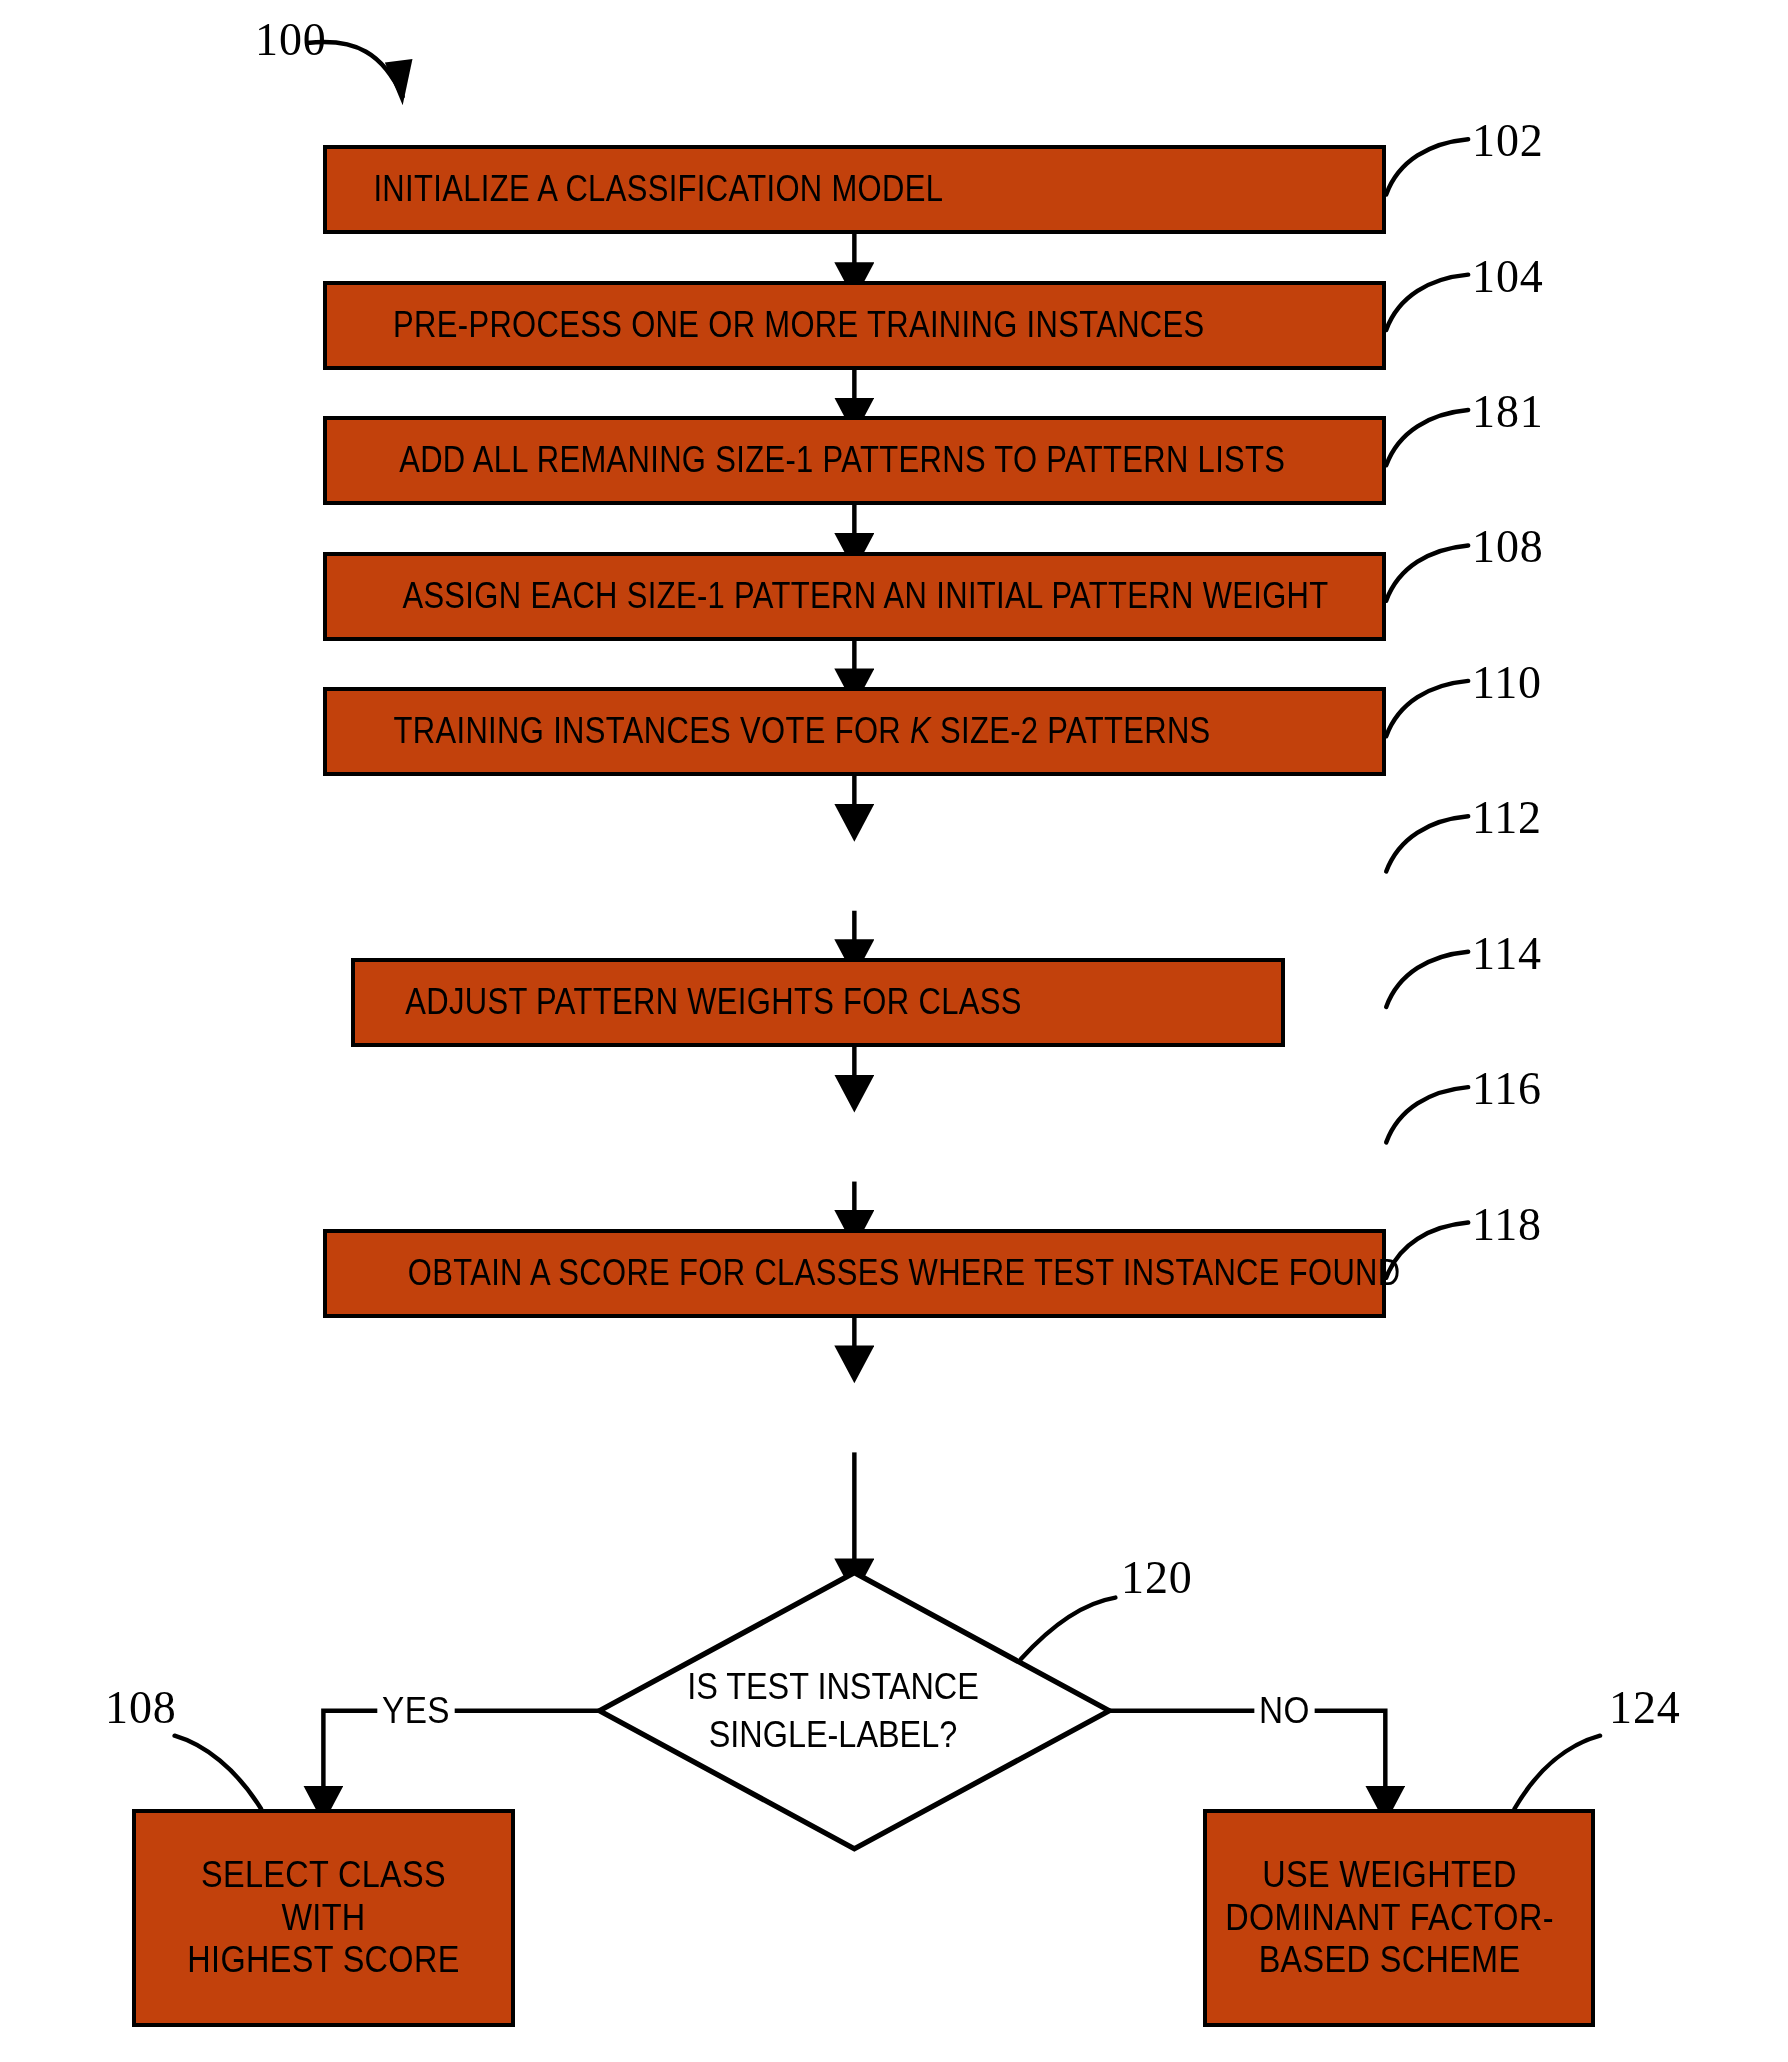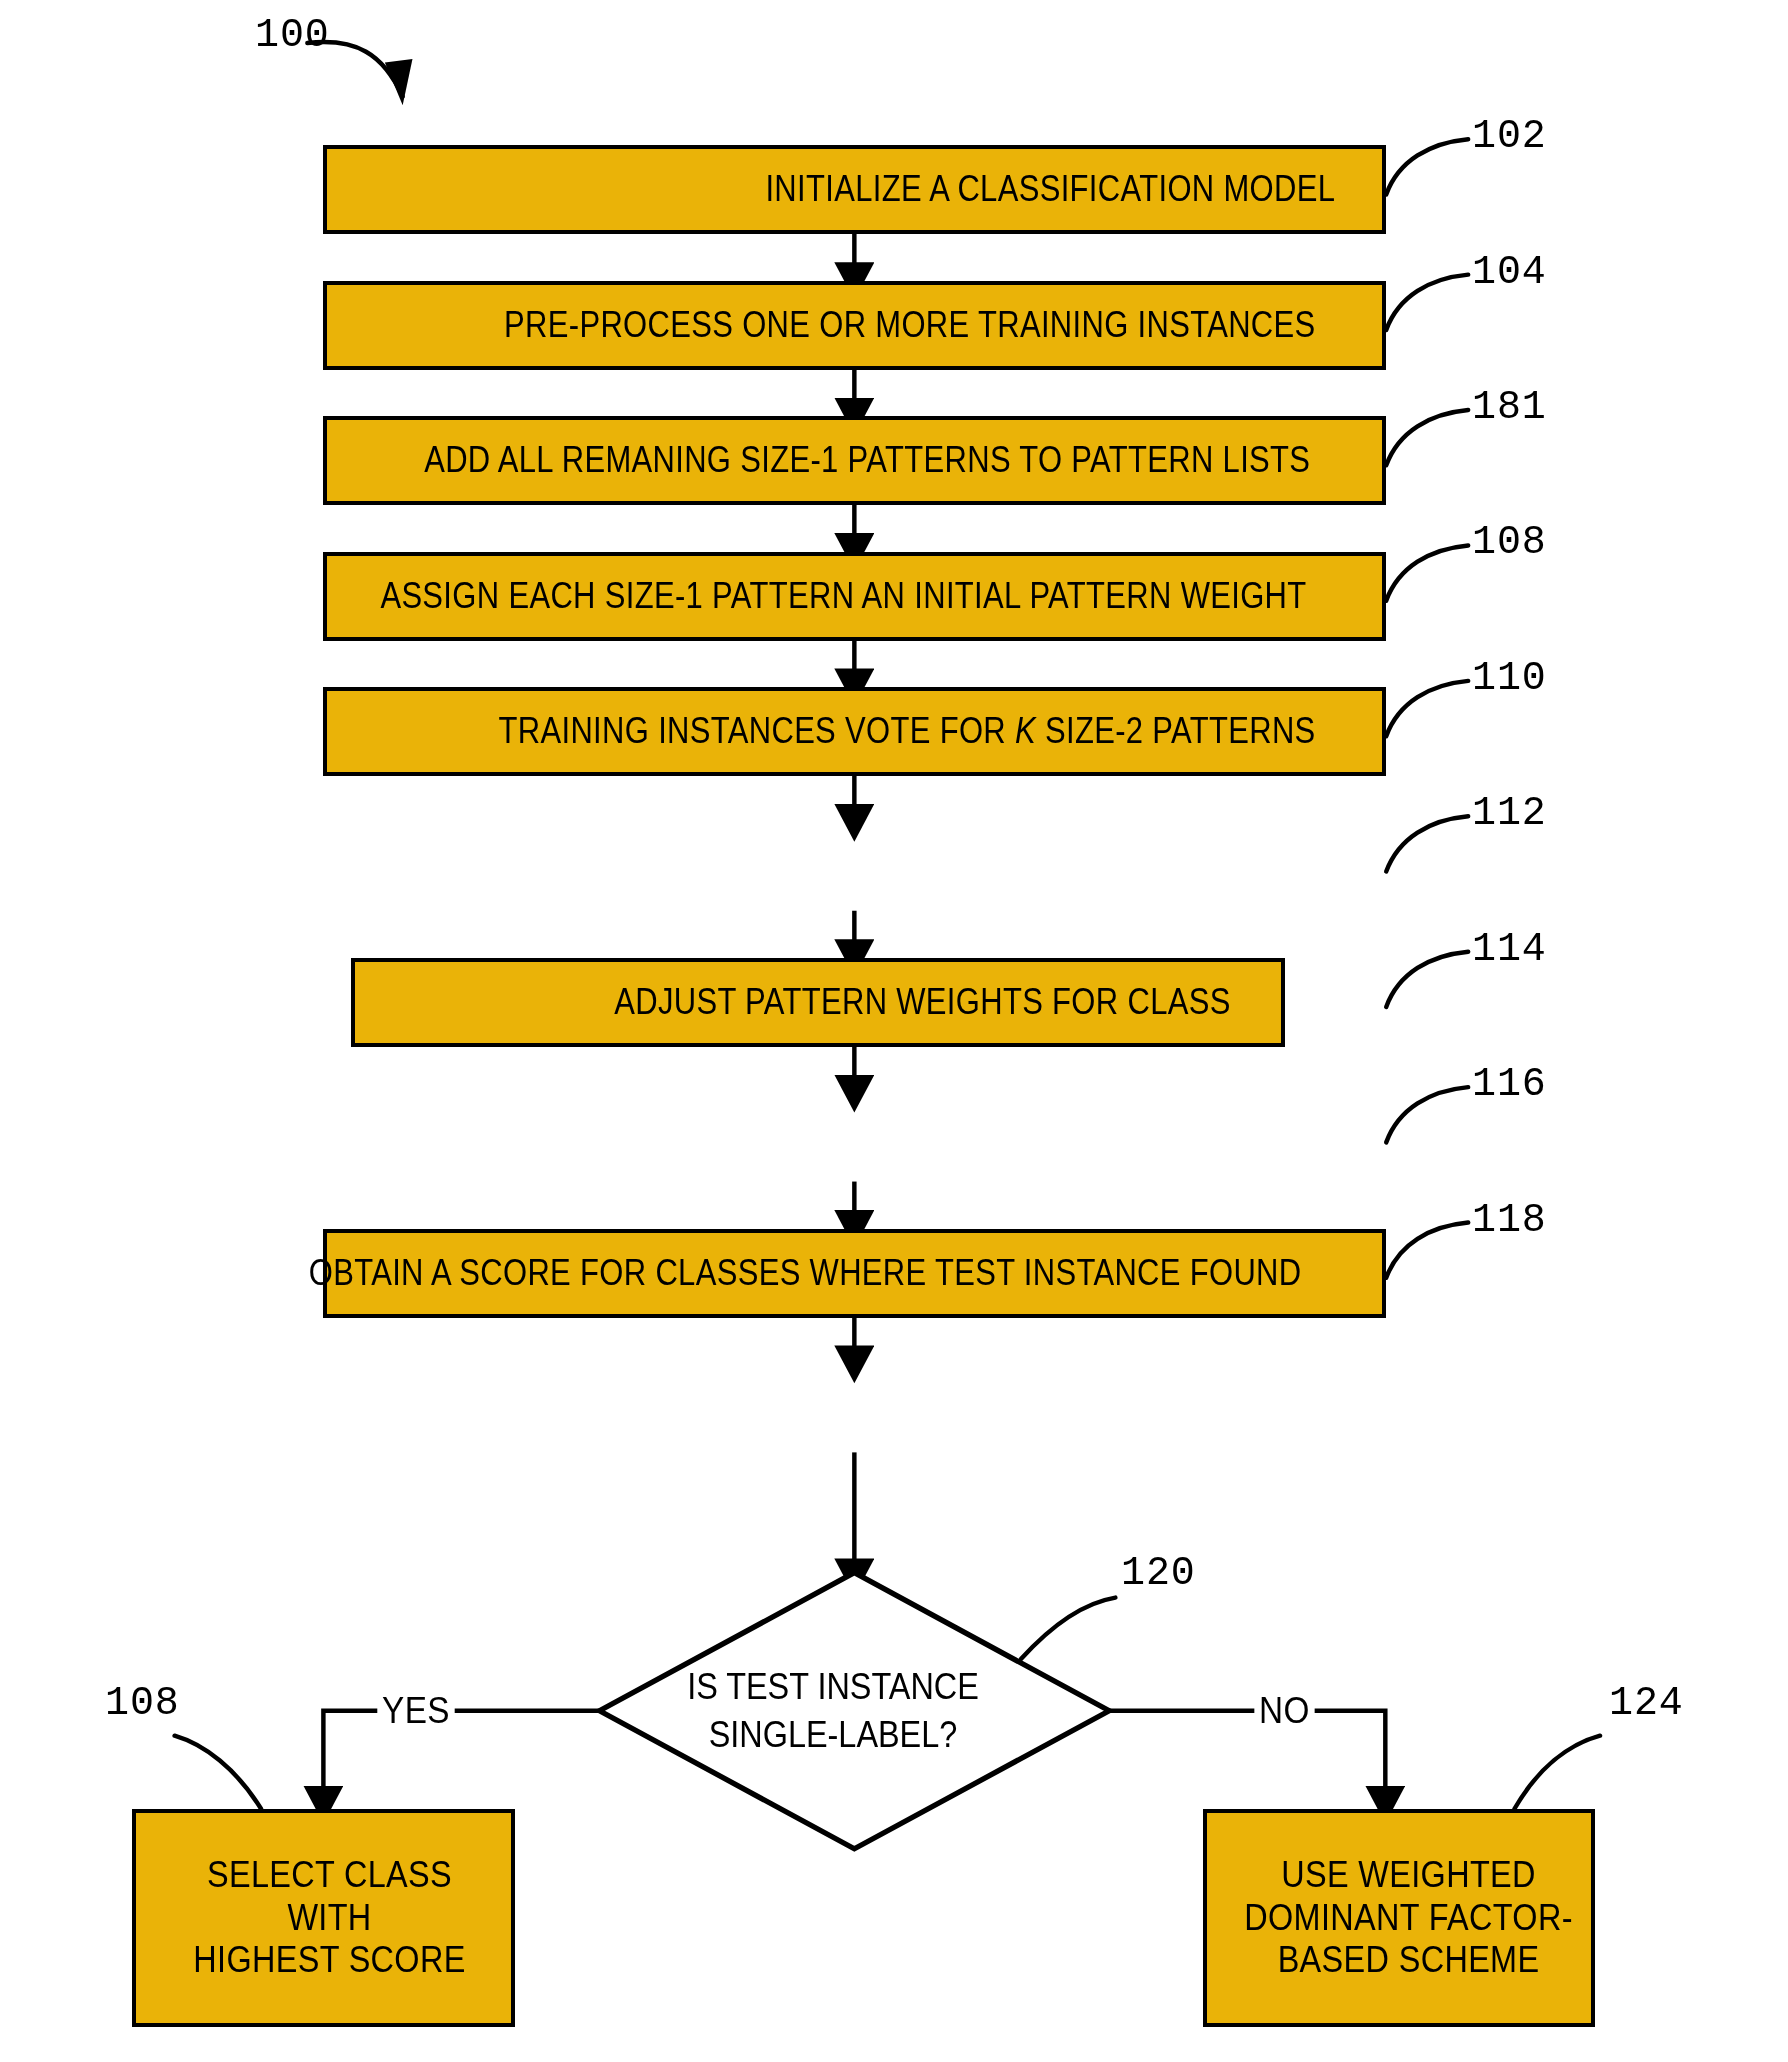--- a/index.html
+++ b/index.html
@@ -24,26 +24,25 @@
     left: 0;
     top: 0;
     width: 1788px;
     height: 2062px;
   }
   
   .pbox {
     position: absolute;
     box-sizing: border-box;
     border: 4.5px solid #000;
-    background: #eab308;
+    background: #c2410c;
     display: flex;
     align-items: center;
-    justify-content: flex-end;
+    justify-content: flex-start;
     text-align: center;
-    padding-left: 12px;
   }
   .pbox .ptext {
     font-family: "Liberation Sans", sans-serif;
     font-weight: 400;
     font-size: 36px;
     letter-spacing: 0.4px;
     line-height: 1.18;
     transform: scaleX(0.86);
     transform-origin: center center;
     white-space: nowrap;
@@ -76,22 +75,22 @@
     text-align: center;
     font-size: 36px;
     line-height: 1.32;
     transform: scaleX(0.9);
     transform-origin: center center;
     pointer-events: none;
   }
   
   .refnum {
     position: absolute;
-    font-family: Liberation Mono, monospace;
-    font-size: 40px;
+    font-family: Liberation Serif, serif;
+    font-size: 46px;
     font-weight: 400;
     letter-spacing: 0.9px;
     white-space: nowrap;
   }
   
   .branchlabel {
     position: absolute;
     font-family: "Liberation Sans", sans-serif;
     font-size: 37px;
     letter-spacing: 0.4px;

